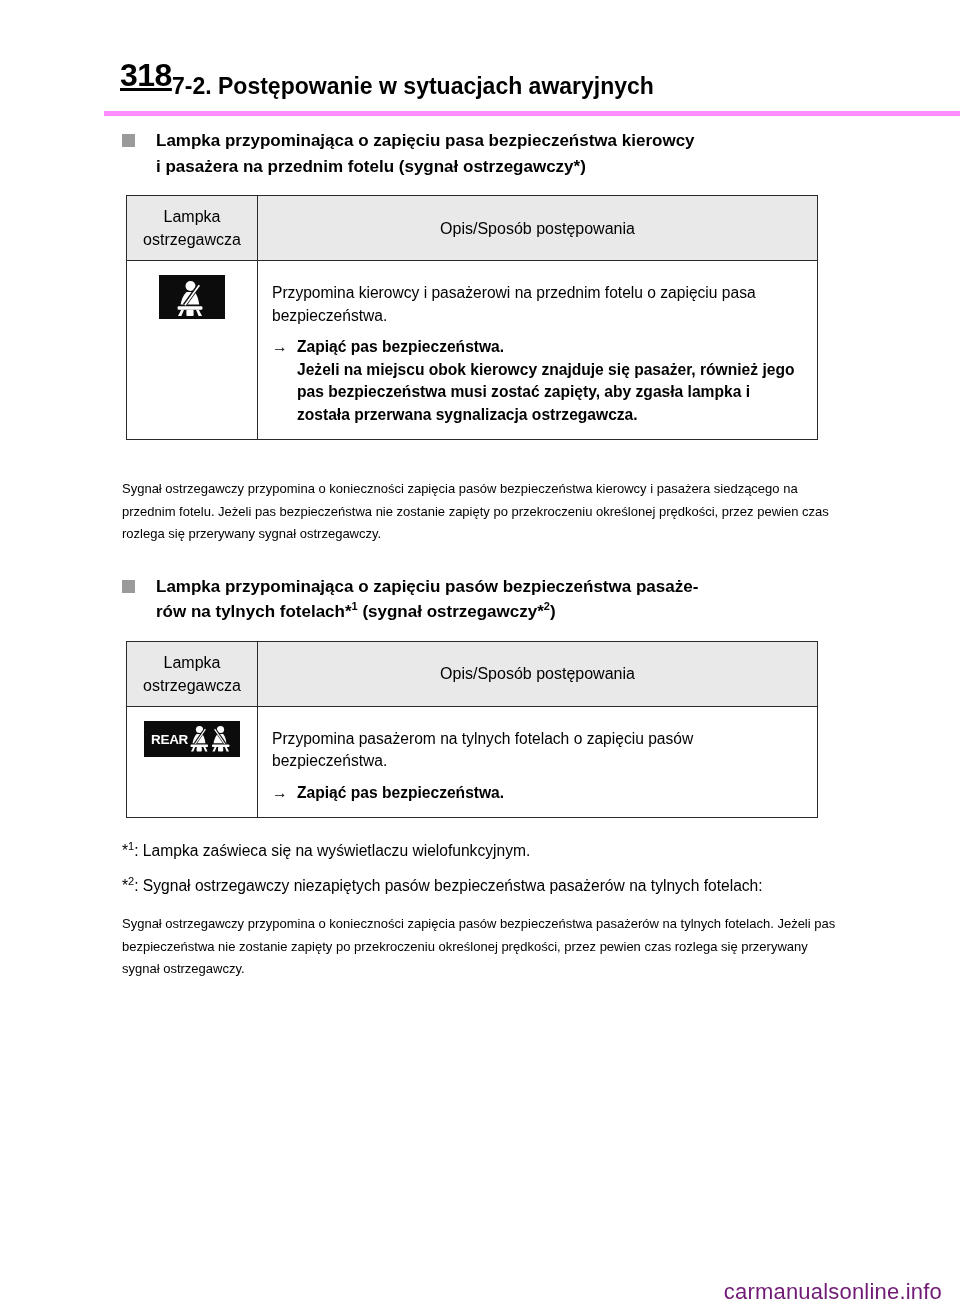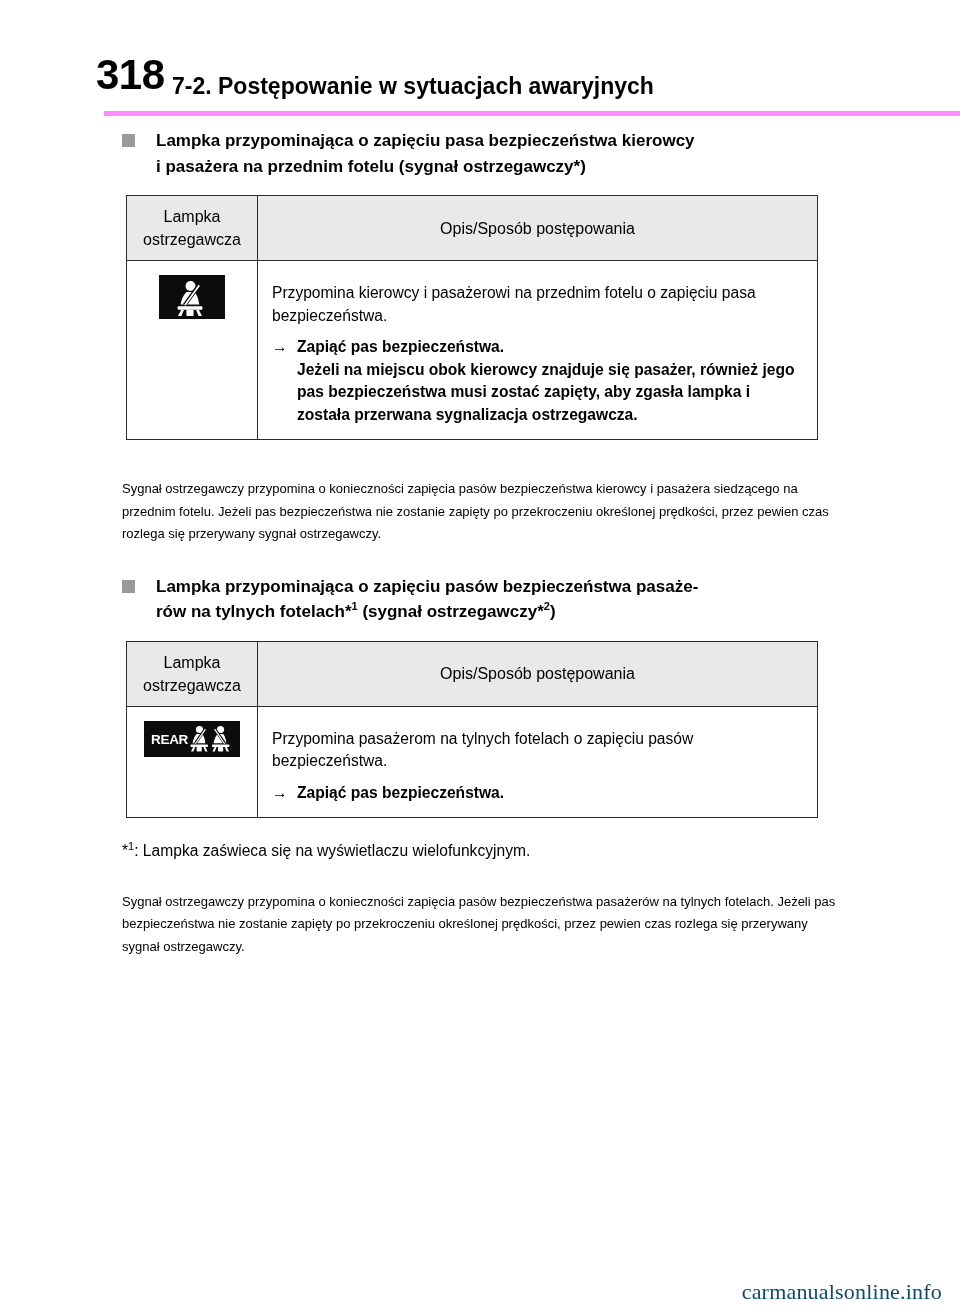--- a/index.html
+++ b/index.html
@@ -19,26 +19,27 @@
   
   .page-header {
     position: absolute;
     left: 0;
     top: 56px;
     width: 960px;
     height: 52px;
   }
   .page-number {
     position: absolute;
-    left: 96px;
+    left: 120px;
     top: 0px;
-    font-size: 42px;
+    font-size: 32px;
     font-weight: bold;
     letter-spacing: -0.5px;
     line-height: 38px;
+    text-decoration: underline;
   }
   .chapter-title {
     position: absolute;
     left: 172px;
     top: 17px;
     font-size: 23px;
     font-weight: bold;
     line-height: 26px;
   }
   .header-rule {
@@ -193,23 +194,23 @@
   .sp-22 { height: 22px; }
   .sp-12 { height: 12px; }
   .sp-28 { height: 28px; }
 
   
   .watermark {
     position: absolute;
     right: 18px;
     bottom: 8px;
     font-size: 22px;
-    color: #0c4a6e;
+    color: #701a75;
     letter-spacing: 0.2px;
-    font-family: Liberation Serif, serif;
+    font-family: Liberation Sans, sans-serif;
   }
 </style>
 </head>
 <body>
 
 <div class="page-header">
   <div class="page-number">318</div>
   <div class="chapter-title">7-2. Postępowanie w sytuacjach awaryjnych</div>
 </div>
 <div class="header-rule"></div>
@@ -347,20 +348,23 @@
   </table>
 
   <div class="sp-22"></div>
 
   <div class="footnote">
     <span>*</span><sup>1</sup><span>: Lampka zaświeca się na wyświetlaczu wielofunkcyjnym.</span>
   </div>
 
   <div class="sp-12"></div>
 
+  <div class="footnote">
+    <span>*</span><sup>2</sup><span>: Sygnał ostrzegawczy niezapiętych pasów bezpieczeństwa pasażerów na tylnych fotelach:</span>
+  </div>
 
   <div class="sp-16"></div>
 
   <div class="body-par">Sygnał ostrzegawczy przypomina o konieczności zapięcia pasów bezpieczeństwa pasażerów na tylnych fotelach. Jeżeli pas bezpieczeństwa nie zostanie zapięty po przekroczeniu określonej prędkości, przez pewien czas rozlega się przerywany sygnał ostrzegawczy.</div>
 
 </div>
 
 <div class="watermark">carmanualsonline.info</div>
 
 </body></html>

